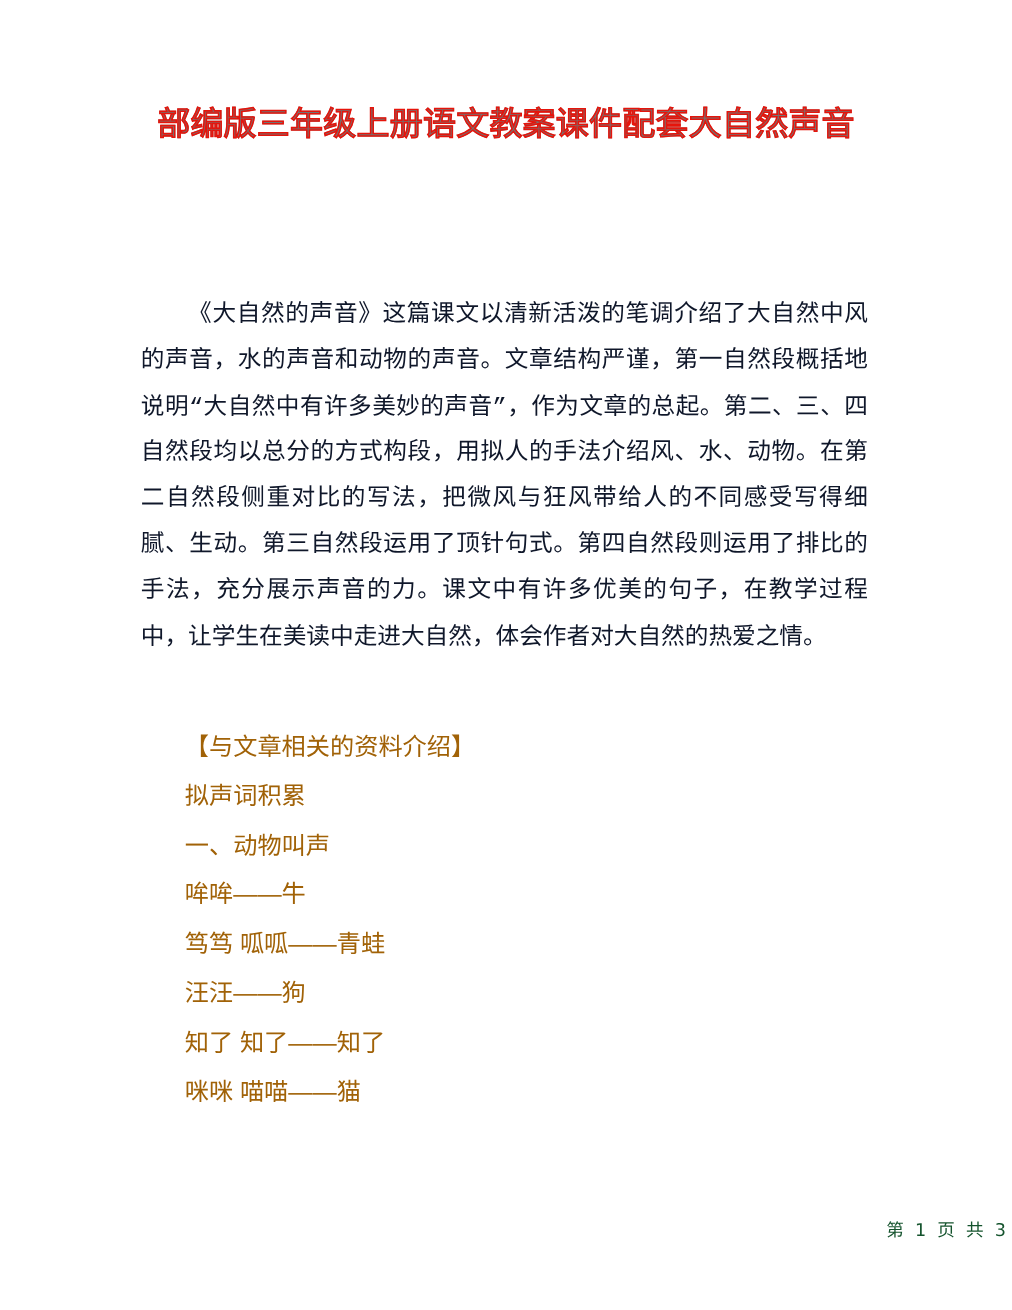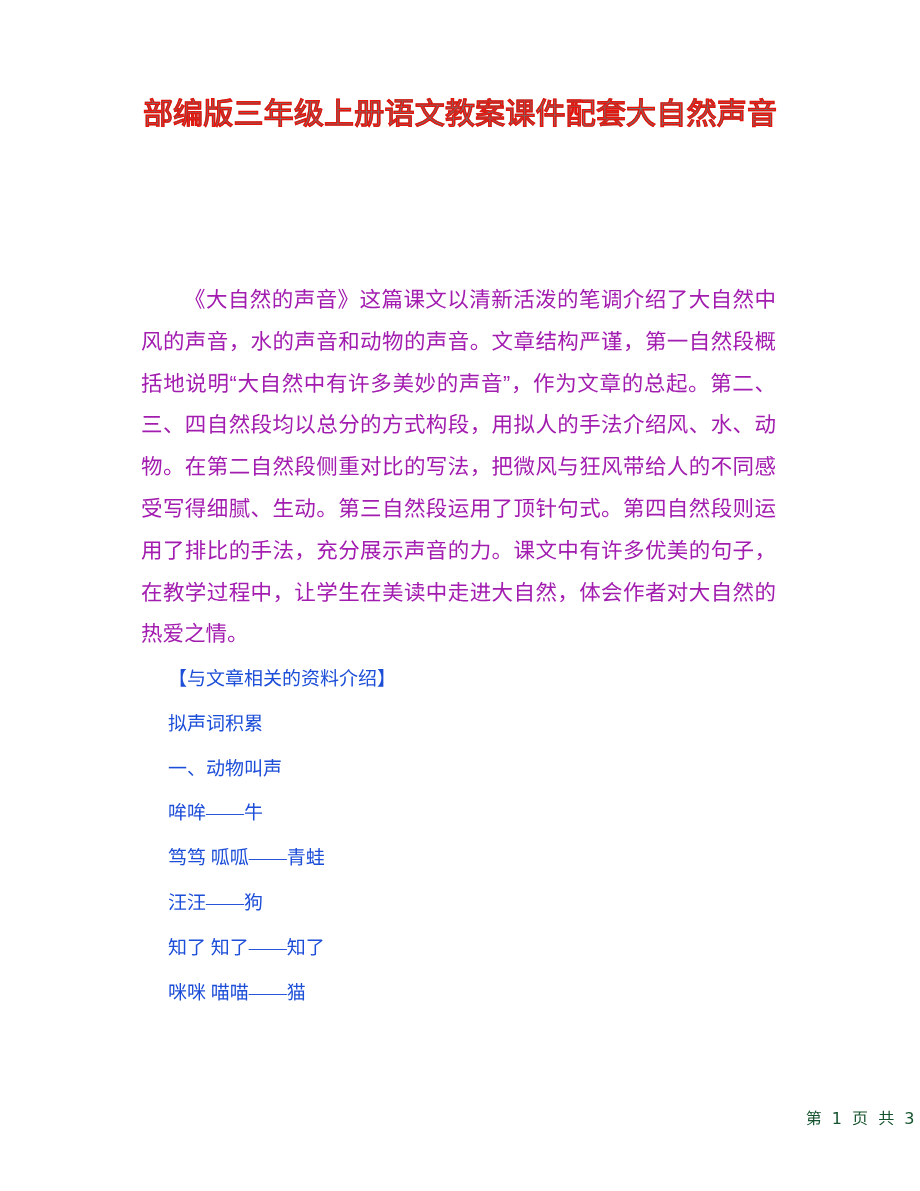--- a/index.html
+++ b/index.html
@@ -37,45 +37,45 @@
   }
 
   .body-block {
     position: absolute;
     left: 125px;
     top: 264px;
     width: 667px;
   }
 
   .para {
-    margin: 16px;
+    margin: 3px;
     font-size: 21.5px;
     line-height: 41.8px;
-    color: #a21caf;
+    color: #0f172a;
     text-align: justify;
     text-justify: inter-ideograph;
     text-indent: 43px;
-    font-family: Liberation Sans, sans-serif;
+    font-family: Liberation Mono, monospace;
   }
 
   .list-block {
     position: absolute;
     left: 125px;
     top: 657px;
     width: 667px;
   }
 
   .list-line {
     margin: 0;
-    font-size: 19px;
+    font-size: 22px;
     line-height: 44.8px;
-    color: #1d4ed8;
+    color: #a16207;
     text-indent: 43px;
     white-space: pre;
-    font-family: Liberation Serif, serif;
+    font-family: Liberation Sans, sans-serif;
   }
 
   .footer {
     position: absolute;
     left: 0;
     top: 1108px;
     width: 920px;
     text-align: right;
     font-size: 16px;
     line-height: 22px;

